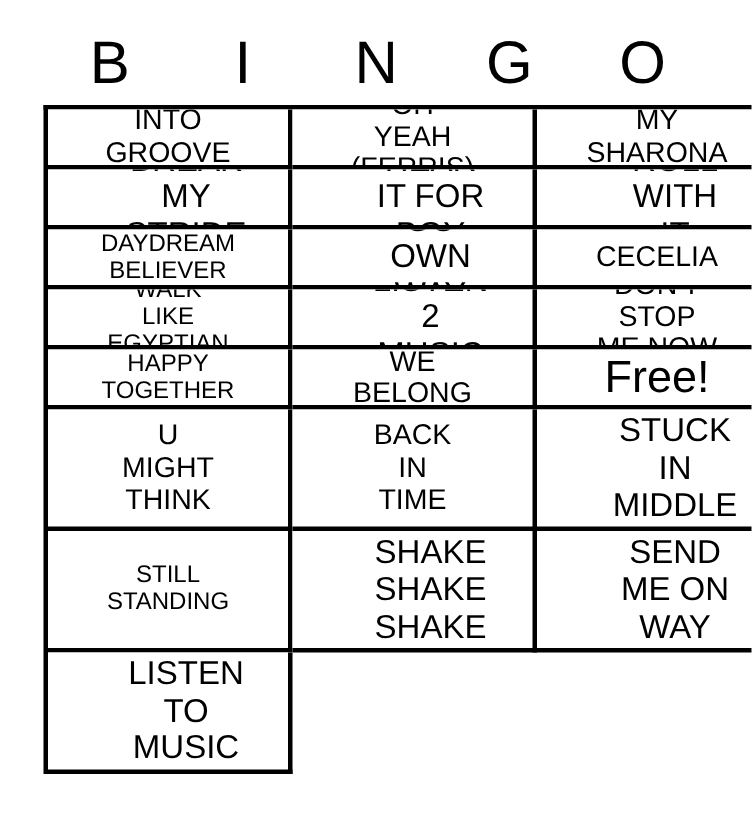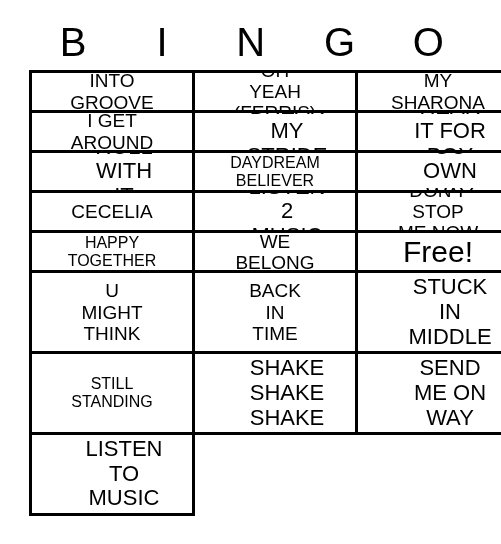--- a/index.html
+++ b/index.html
@@ -103,24 +103,20 @@
       </div>
       <div class="cell sz-md">
         <span class="cell-text">OH
 YEAH
 (FERRIS)</span>
       </div>
       <div class="cell sz-md">
         <span class="cell-text">MY
 SHARONA</span>
       </div>
-      <div class="cell sz-md">
-        <span class="cell-text">I GET
-AROUND</span>
-      </div>
       <div class="cell sz-lg">
         <span class="cell-text">BREAK
 MY
 STRIDE</span>
       </div>
       <div class="cell sz-lg">
         <span class="cell-text">HEAR
 IT FOR
 BOY</span>
       </div>
@@ -134,20 +130,25 @@
 BELIEVER</span>
       </div>
       <div class="cell sz-lg">
         <span class="cell-text">GO
 OWN
 WAY</span>
       </div>
       <div class="cell sz-md">
         <span class="cell-text">CECELIA</span>
       </div>
+      <div class="cell sz-sm">
+        <span class="cell-text">WALK
+LIKE
+EGYPTIAN</span>
+      </div>
       <div class="cell sz-lg">
         <span class="cell-text">LISTEN
 2
 MUSIC</span>
       </div>
       <div class="cell sz-md">
         <span class="cell-text">DON'T
 STOP
 ME NOW</span>
       </div>

